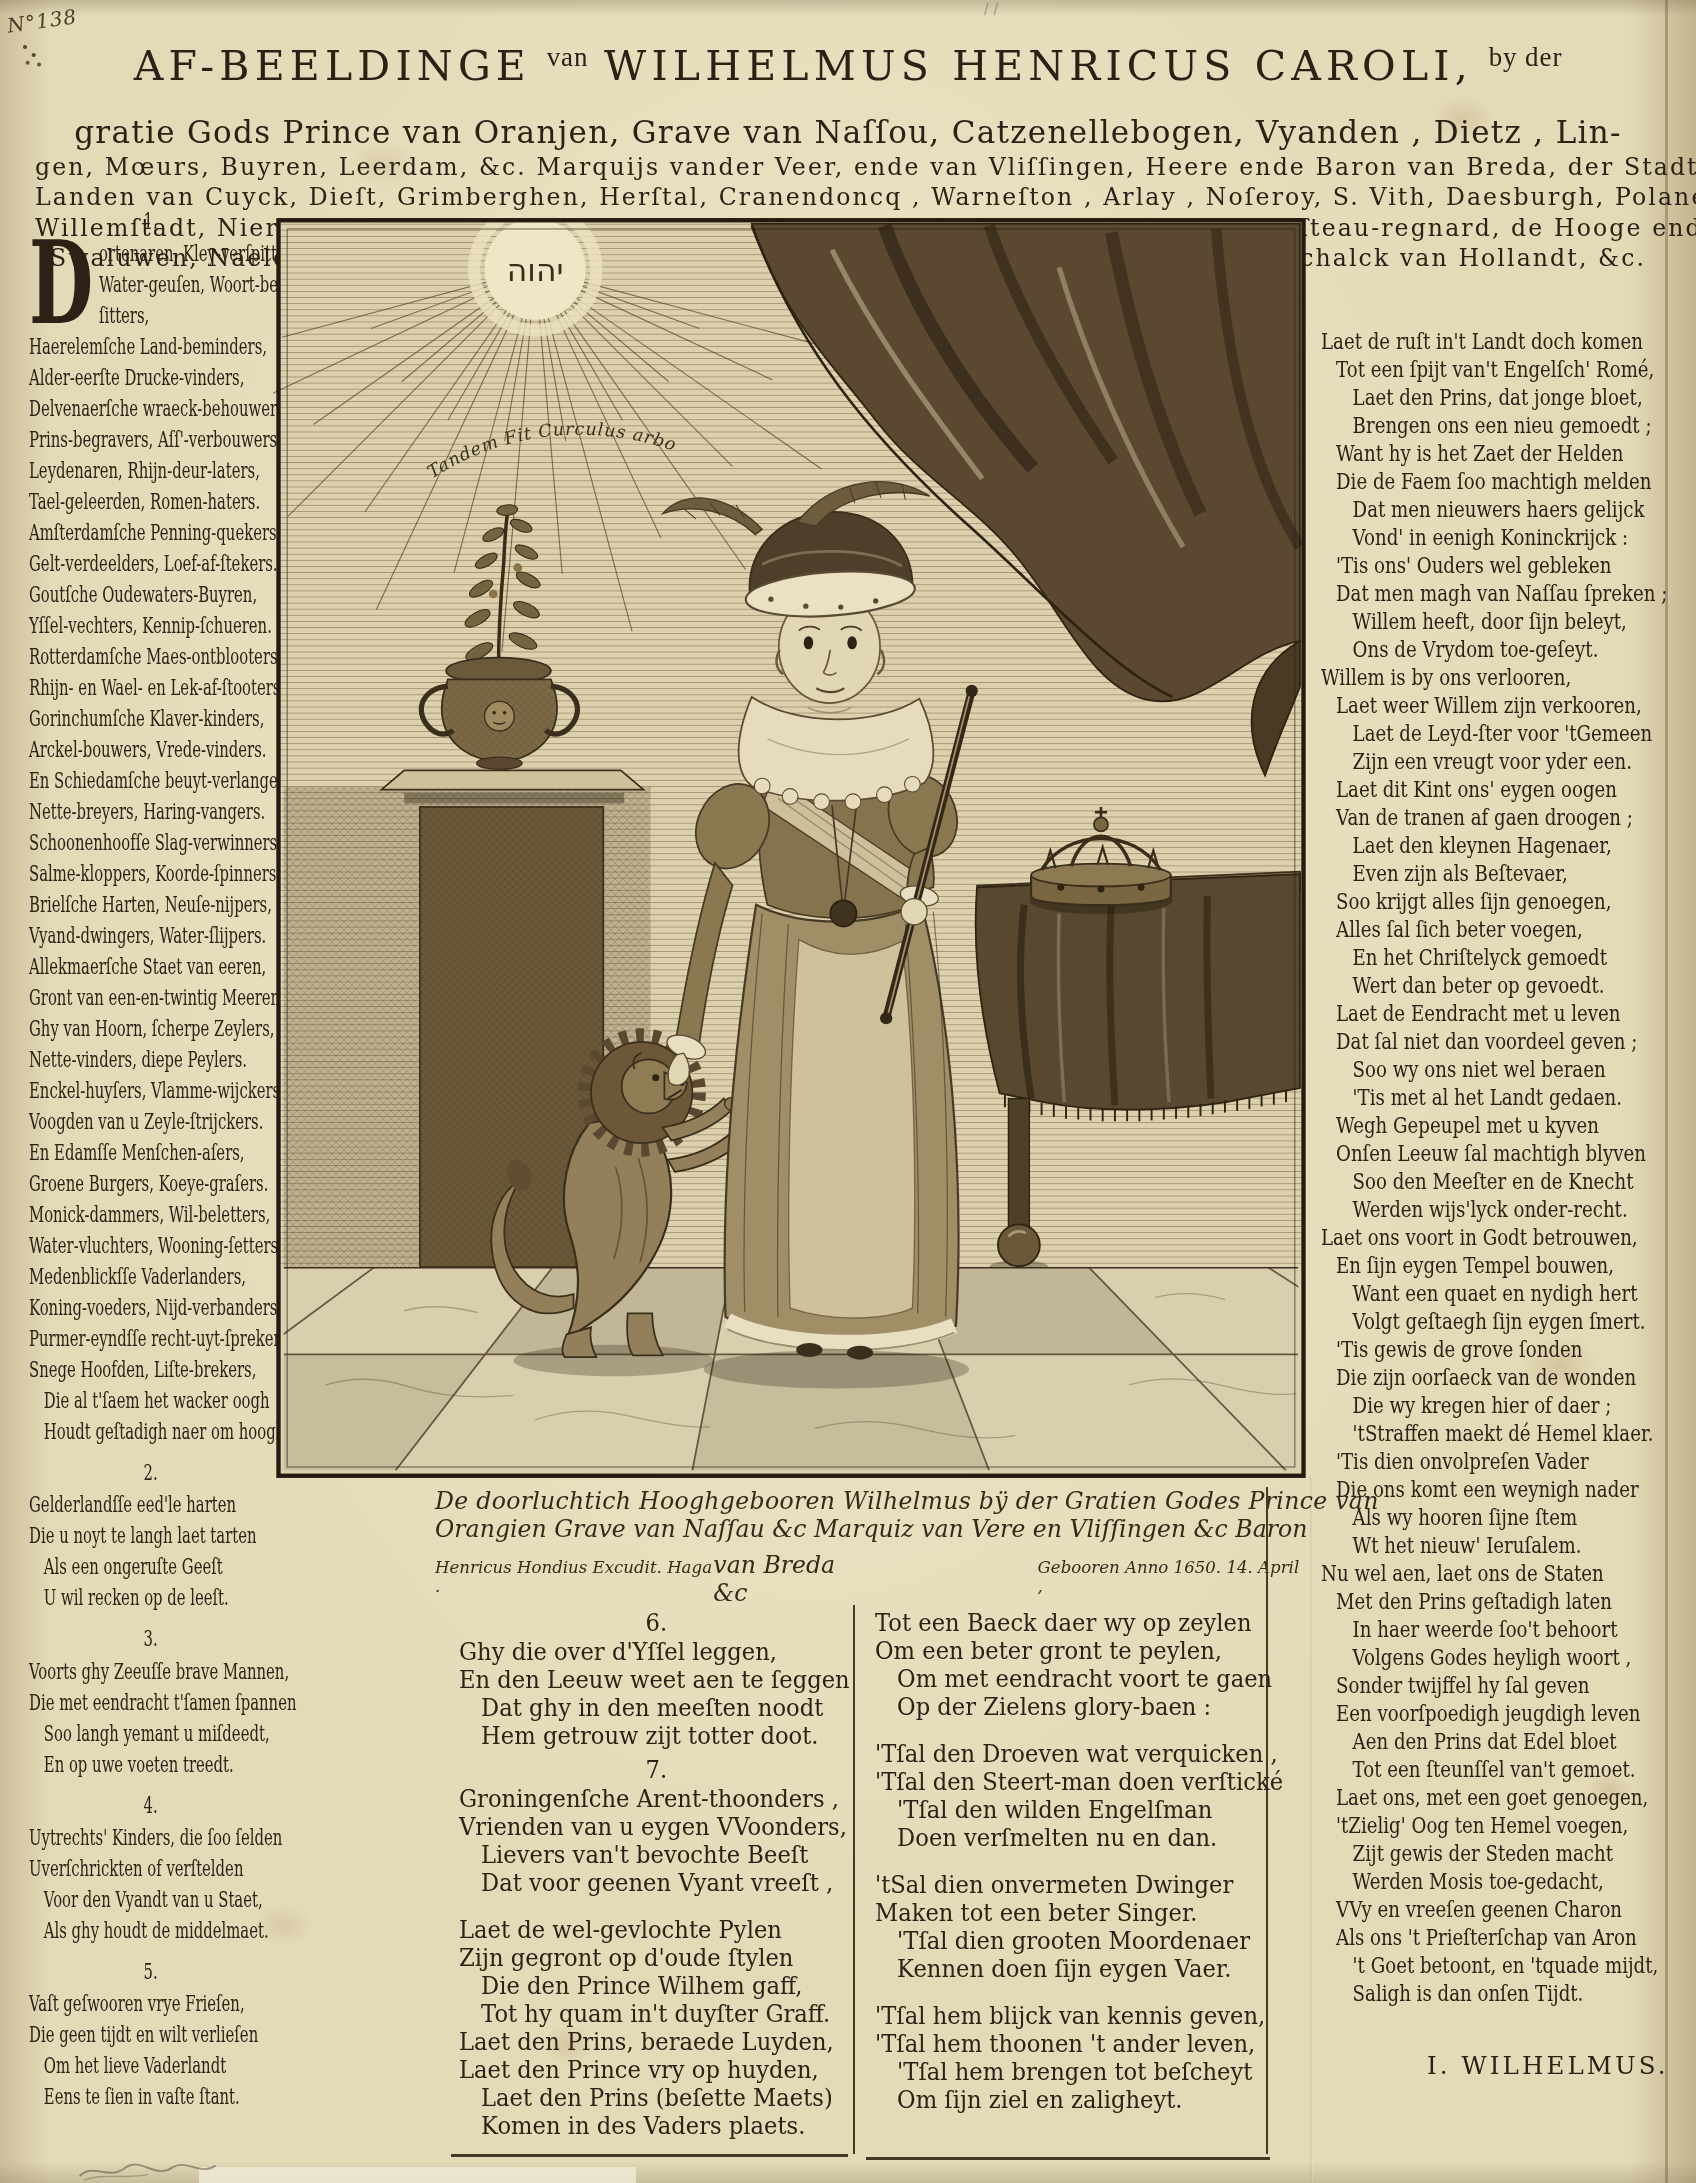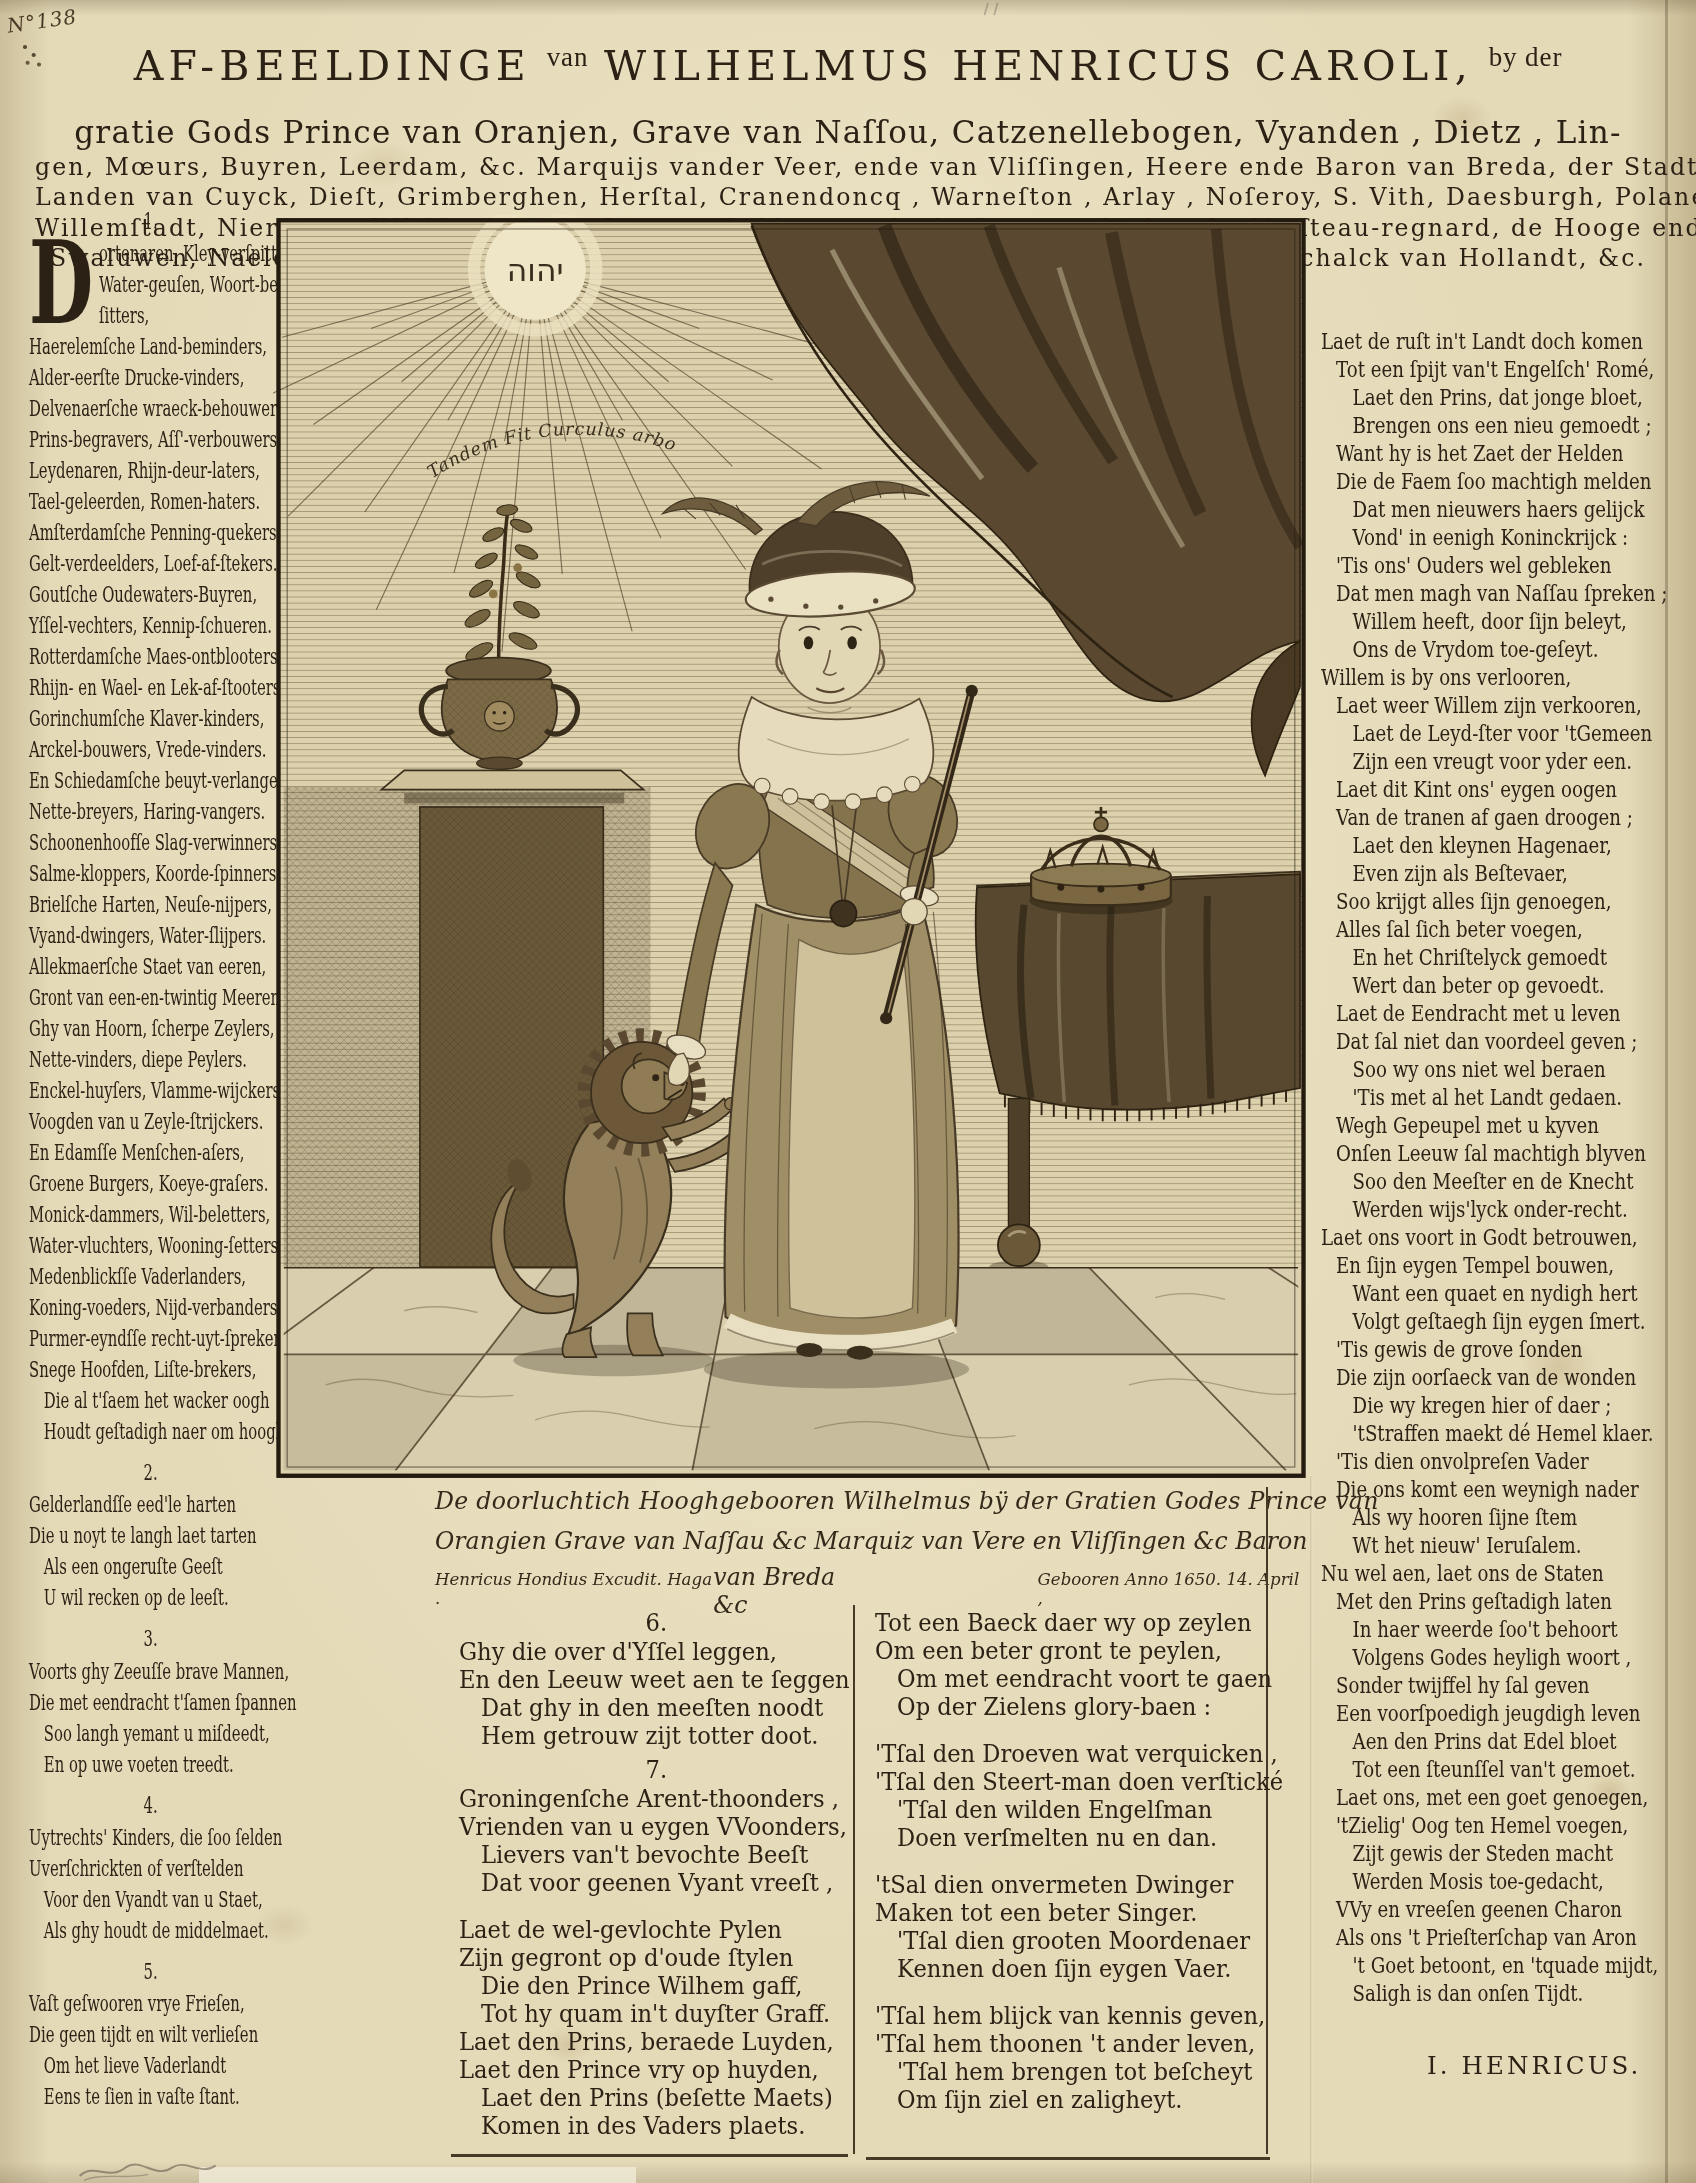--- a/index.html
+++ b/index.html
@@ -42,21 +42,21 @@
   #midleft{left:459px;top:1612px;width:411px;font-size:23.6px;line-height:28px;transform:scaleX(.96);}
   #midright{left:875px;top:1609px;width:411px;font-size:23.6px;line-height:28px;transform:scaleX(.96);}
   #midleft .stanza-no{margin:8.7px 0 2.6px 0;}
   #midleft .stanza:first-child .stanza-no{margin-top:0;}
   .gap-top{margin-top:19px;}
   #attrib{position:absolute;left:1427px;top:2051px;font-size:24.5px;letter-spacing:3.1px;white-space:nowrap;}
 
   
   #caption{position:absolute;left:435px;top:1487px;width:866px;font-style:italic;color:#35291a;}
   .cap1{font-size:23.6px;text-align:center;letter-spacing:0.3px;white-space:nowrap;}
-  .cap2{font-size:23.6px;text-align:left;margin-top:12px;white-space:nowrap;}
+  .cap2{font-size:23.6px;text-align:left;margin-top:0;white-space:nowrap;}
   .cap3{display:flex;justify-content:space-between;align-items:baseline;margin-top:8px;}
   .cap3 .s{font-size:16.6px;} .cap3 .m{font-size:23.6px;padding-right:166px;}
 
   
   .vr{position:absolute;width:2.2px;background:#463a26;}
   .hr{position:absolute;height:2.6px;background:#463a26;}
   #vr1{left:853px;top:1605px;height:549px;}
   #vr2{left:1266px;top:1487px;height:667px;}
   #hr1{left:451px;top:2154px;width:397px;}
   #hr2{left:866px;top:2157px;width:404px;}
@@ -618,21 +618,21 @@
         <div class="ln ind-1">'tZielig' Oog ten Hemel voegen,</div>
         <div class="ln ind-2">Zijt gewis der Steden macht</div>
         <div class="ln ind-2">Werden Mosis toe-gedacht,</div>
         <div class="ln ind-1">VVy en vreeſen geenen Charon</div>
         <div class="ln ind-1">Als ons 't Prieſterſchap van Aron</div>
         <div class="ln ind-2">'t Goet betoont, en 'tquade mijdt,</div>
         <div class="ln ind-2">Saligh is dan onſen Tijdt.</div>
       </div>
   </div>
 
-  <div id="attrib">I. HENRICUS.</div>
+  <div id="attrib">I. WILHELMUS.</div>
 
   <svg id="scribble" width="148" height="26" viewBox="0 0 170 30">
     <path d="M5,22 C22,6 38,28 58,12 C76,0 92,26 112,12 C128,2 144,22 162,10" stroke="rgba(80,70,58,.5)" stroke-width="2.2" fill="none"></path>
     <path d="M10,27 C30,18 60,26 84,20" stroke="rgba(80,70,58,.35)" stroke-width="1.6" fill="none"></path>
   </svg>
 
 </div>
 
 
 </body></html>

